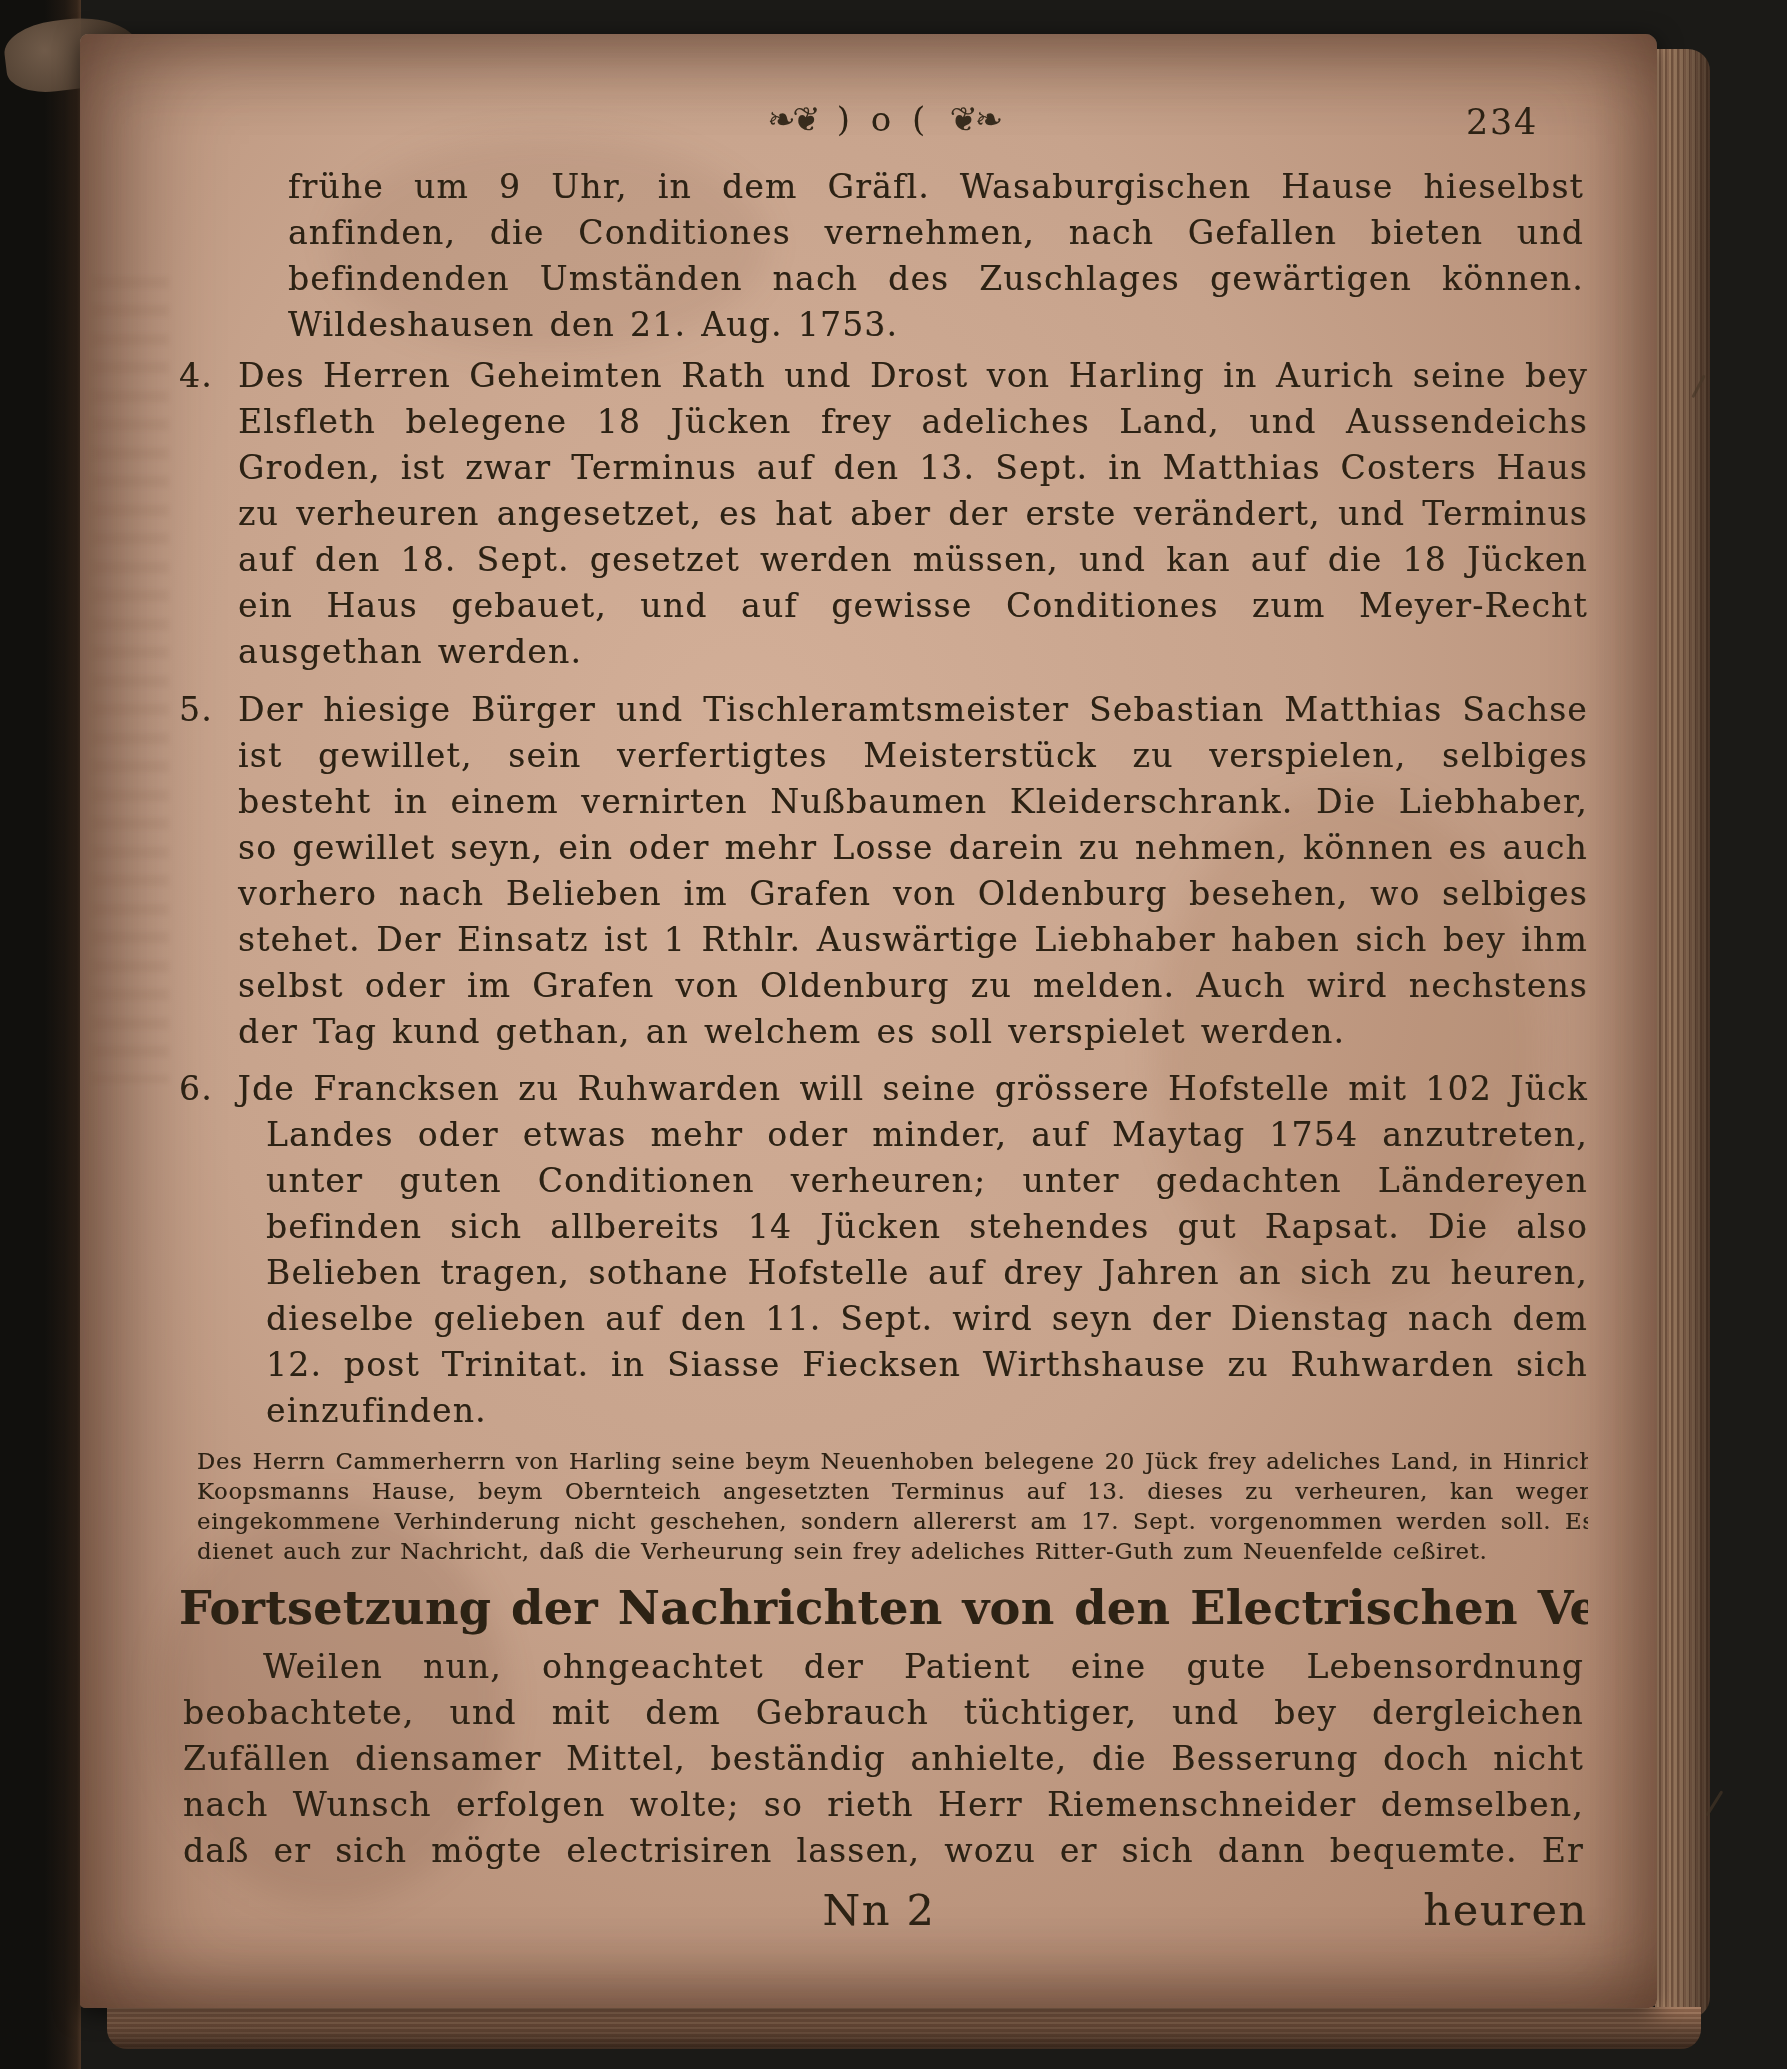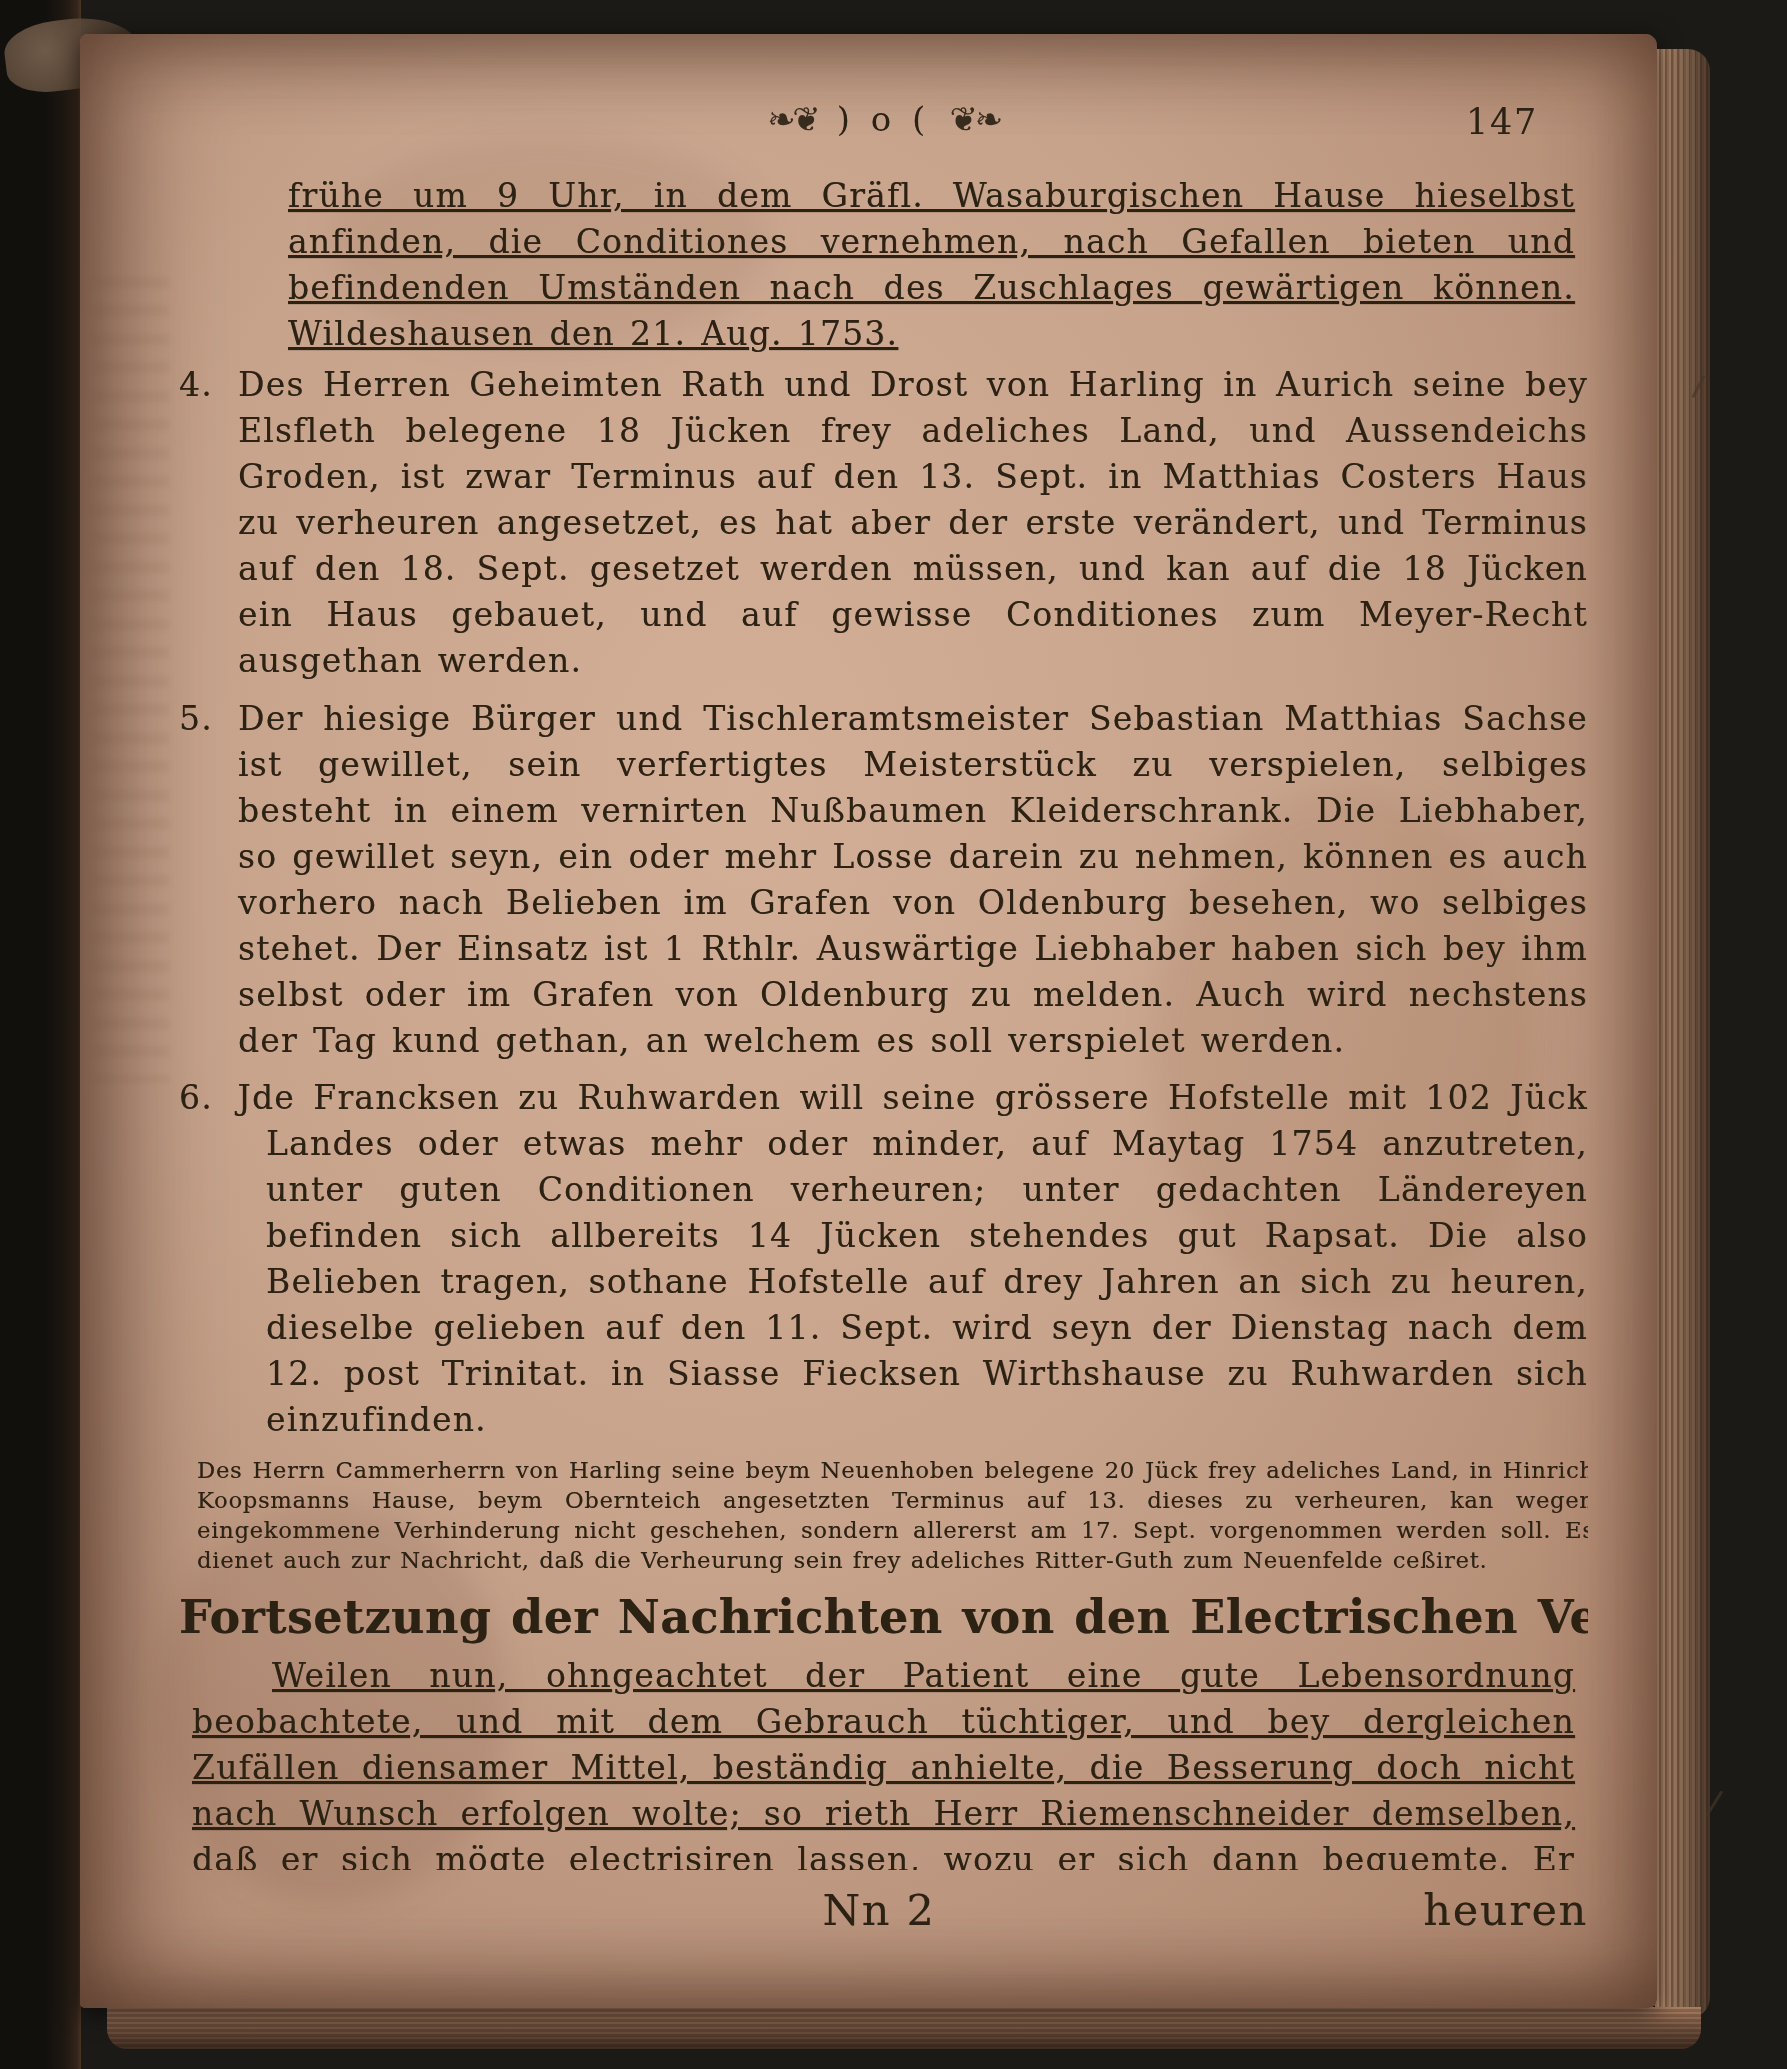--- a/index.html
+++ b/index.html
@@ -40,21 +40,21 @@
   
   .header{position:absolute;left:99px;right:69px;top:65px;height:50px;
           text-align:center;color:#2c2214;}
   .orn{font-size:34px;letter-spacing:-3.4px;vertical-align:middle;opacity:.92;}
   .hdr-center{font-size:34px;margin:0 15px;letter-spacing:5px;vertical-align:middle;}
   .pagenum{position:absolute;right:50px;top:3.4px;font-size:35px;letter-spacing:1.7px;}
   
   .text{position:absolute;left:99px;right:69px;top:126px;bottom:138px;overflow:hidden;
         color:#2c2214;font-size:33px;line-height:46px;letter-spacing:1.2px;word-spacing:3.4px;
         text-align:justify;text-shadow:0.3px 0.3px 0.6px rgba(44,34,20,.45);}
-  .text p{margin:13px;text-decoration:underline;}
+  .text p{margin:4px;}
   .intro{margin-left:109px !important;margin-bottom:5px !important;}
   .item{position:relative;padding-left:59px;margin-bottom:11.7px;}
   .item .num{position:absolute;left:0;top:0;}
   .item.deep{padding-left:87px;text-indent:-28.5px;}
   .item.deep .num{text-indent:0;}
   .item.small{font-size:22.7px;line-height:30px;letter-spacing:0.7px;word-spacing:1.7px;
               margin-left:-22px;margin-right:-6.7px;padding-left:40px;margin-bottom:8.4px;}
   .heading{font-size:46px;font-weight:bold;letter-spacing:0.4px;white-space:nowrap;
            margin:18.5px 0 13.4px 0;text-align:right;}
   .body-para{text-indent:80px;}
@@ -80,21 +80,21 @@
   <div class="page">
     <div class="stain st1"></div>
     <div class="stain st2"></div>
     <div class="stain st3"></div>
     <div class="bleed"></div>
 
     <div class="header">
       <span class="orn">❧❦</span>
       <span class="hdr-center">) o (</span>
       <span class="orn">❦❧</span>
-      <span class="pagenum">147</span>
+      <span class="pagenum">234</span>
     </div>
 
     <div class="text">
       <p class="intro">frühe um 9 Uhr, in dem Gräfl. Wasaburgischen Hause hieselbst anfinden, die Conditiones vernehmen, nach Gefallen bieten und befindenden Umständen nach des Zuschlages gewärtigen können. Wildeshausen den 21. Aug. 1753.</p>
 
       <div class="item">
         <span class="num">4.</span><span>Des Herren Geheimten Rath und Drost von Harling in Aurich seine bey Elsfleth belegene 18 Jücken frey adeliches Land, und Aussendeichs Groden, ist zwar Terminus auf den 13. Sept. in Matthias Costers Haus zu verheuren angesetzet, es hat aber der erste verändert, und Terminus auf den 18. Sept. gesetzet werden müssen, und kan auf die 18 Jücken ein Haus gebauet, und auf gewisse Conditiones zum Meyer-Recht ausgethan werden.</span>
       </div>
 
       <div class="item">

